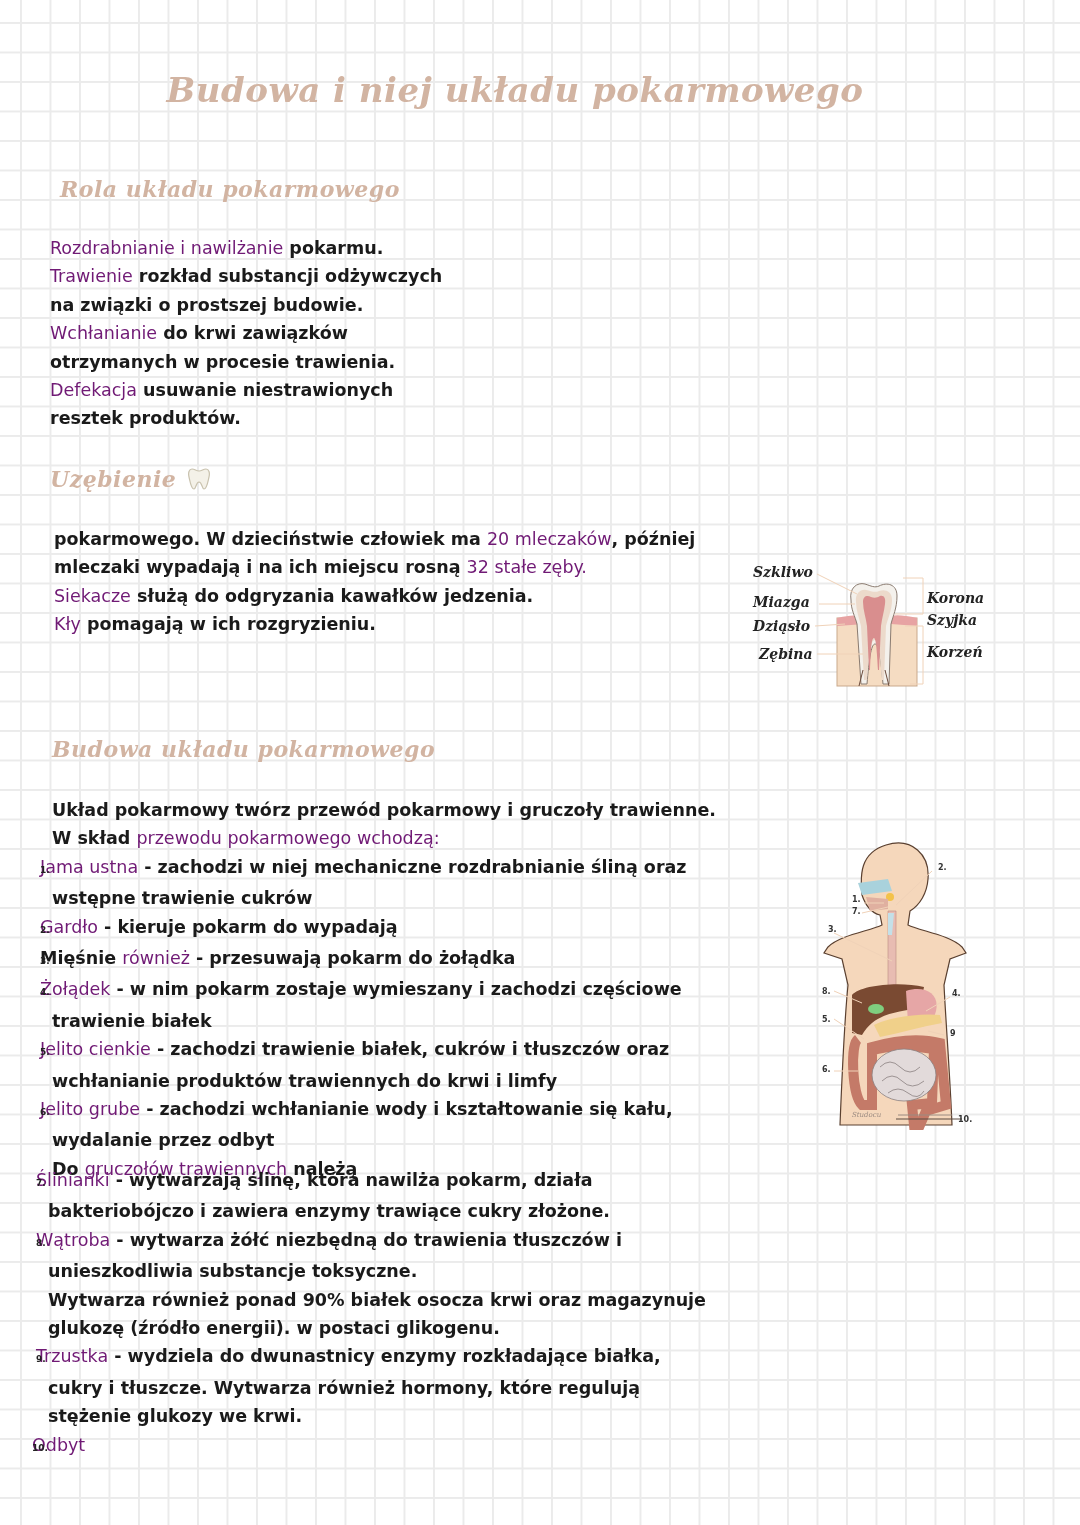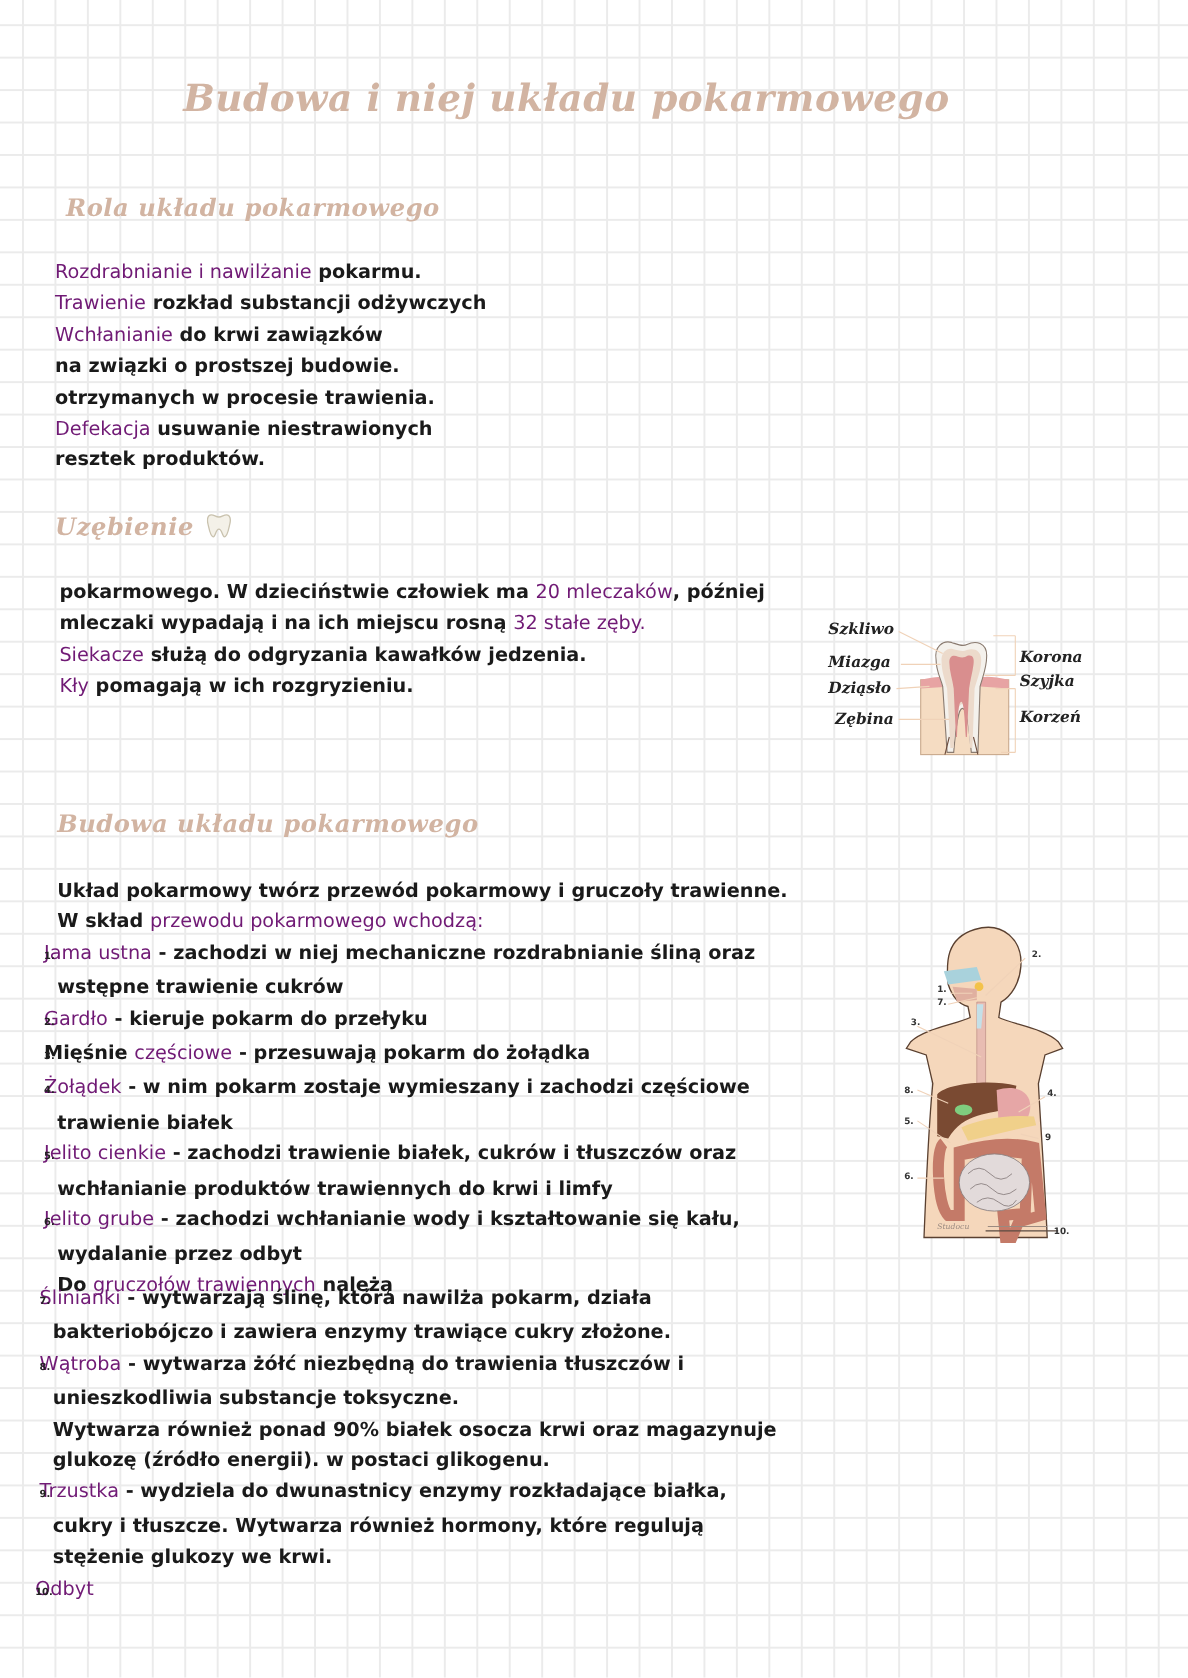--- a/index.html
+++ b/index.html
@@ -35,22 +35,22 @@
 </style>
 </head>
 <body>
 
 <div class="abs title main-title">Budowa i niej układu pokarmowego</div>
 
 <div class="abs title h2" style="left:60px; top:176px;">Rola układu pokarmowego</div>
 <div class="abs body-text" style="left:50px; top:234px;">
   <span class="line"><span class="hl">Rozdrabnianie i nawilżanie</span><span> pokarmu.</span></span>
   <span class="line"><span class="hl">Trawienie</span><span> rozkład substancji odżywczych</span></span>
+  <span class="line"><span>na związki o prostszej budowie.</span></span>
   <span class="line"><span class="hl">Wchłanianie</span><span> do krwi zawiązków</span></span>
-  <span class="line"><span>na związki o prostszej budowie.</span></span>
   <span class="line"><span>otrzymanych w procesie trawienia.</span></span>
   <span class="line"><span class="hl">Defekacja</span><span> usuwanie niestrawionych</span></span>
   <span class="line"><span>resztek produktów.</span></span>
 </div>
 
 <div class="abs title h2" style="left:50px; top:466px;">
   <span>Uzębienie</span>
   <svg width="22" height="24" viewBox="0 0 22 24" style="vertical-align:-4px; margin-left:4px;">
     <path d="M4 2 C1 2 0 6 1 10 C2 14 3 22 6 22 C8 22 8 15 11 15 C14 15 14 22 16 22 C19 22 20 14 21 10 C22 6 21 2 18 2 C15 2 14 4 11 4 C8 4 7 2 4 2 Z" fill="#f4f1e8" stroke="#c9c2ae" stroke-width="1.2"></path>
   </svg>
@@ -100,23 +100,23 @@
 </div>
 
 <div class="abs title h2" style="left:52px; top:736px;">Budowa układu pokarmowego</div>
 <div class="abs body-text" style="left:52px; top:796px;">
   <span class="line"><span>Układ pokarmowy twórz przewód pokarmowy i gruczoły trawienne.</span></span>
   <span class="line"><span>W skład </span><span class="hl">przewodu pokarmowego wchodzą:</span></span>
 
   <span class="line"><span class="num">1.</span><span class="hl">Jama ustna</span><span> - zachodzi w niej mechaniczne rozdrabnianie śliną oraz</span></span>
   <span class="line"><span>wstępne trawienie cukrów</span></span>
 
-  <span class="line"><span class="num">2.</span><span class="hl">Gardło</span><span> - kieruje pokarm do przełyku</span></span>
+  <span class="line"><span class="num">2.</span><span class="hl">Gardło</span><span> - kieruje pokarm do wypadają</span></span>
 
-  <span class="line"><span class="num">3.</span><span>Mięśnie </span><span class="hl">częściowe</span><span> - przesuwają pokarm do żołądka</span></span>
+  <span class="line"><span class="num">3.</span><span>Mięśnie </span><span class="hl">również</span><span> - przesuwają pokarm do żołądka</span></span>
 
   <span class="line"><span class="num">4.</span><span class="hl">Żołądek</span><span> - w nim pokarm zostaje wymieszany i zachodzi częściowe</span></span>
   <span class="line"><span>trawienie białek</span></span>
 
   <span class="line"><span class="num">5.</span><span class="hl">Jelito cienkie</span><span> - zachodzi trawienie białek, cukrów i tłuszczów oraz</span></span>
   <span class="line"><span>wchłanianie produktów trawiennych do krwi i limfy</span></span>
 
   <span class="line"><span class="num">6.</span><span class="hl">Jelito grube</span><span> - zachodzi wchłanianie wody i kształtowanie się kału,</span></span>
   <span class="line"><span>wydalanie przez odbyt</span></span>
 

